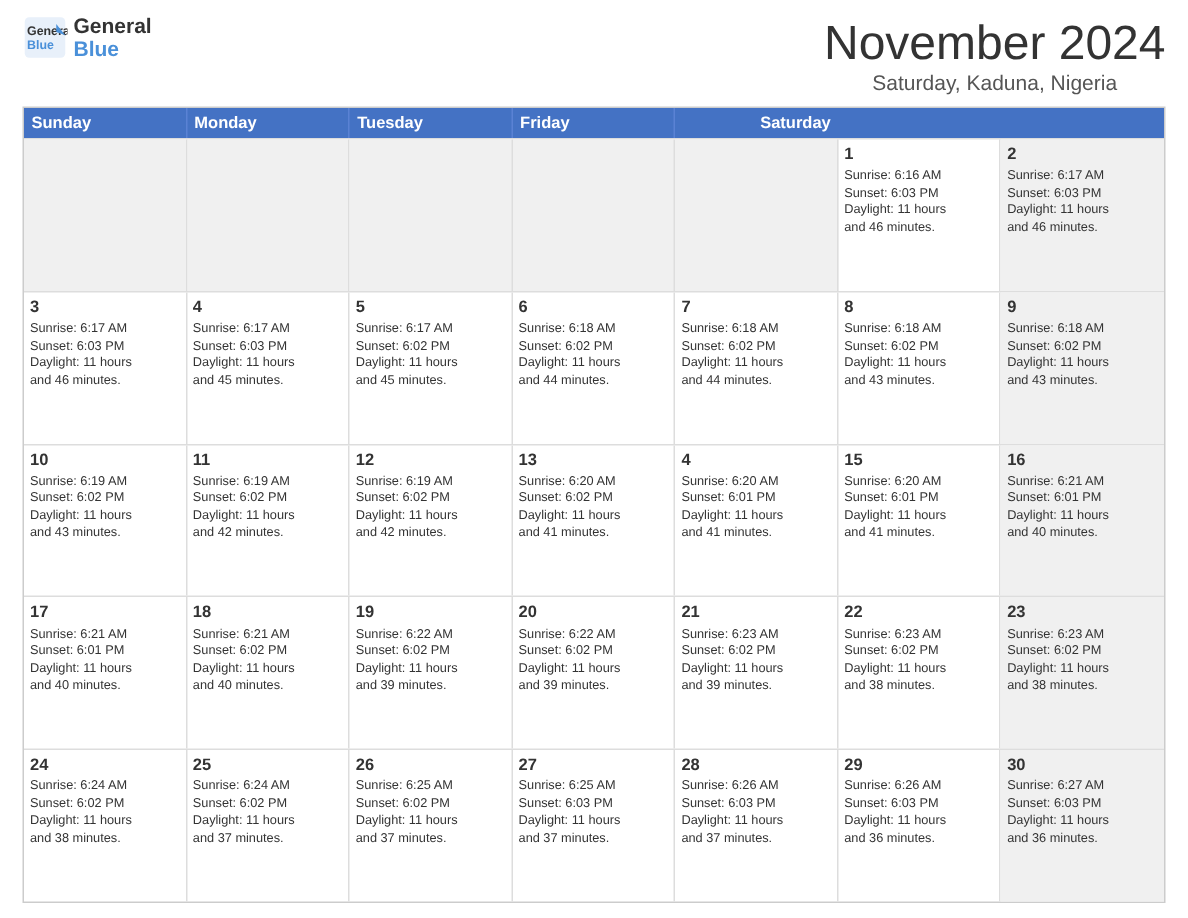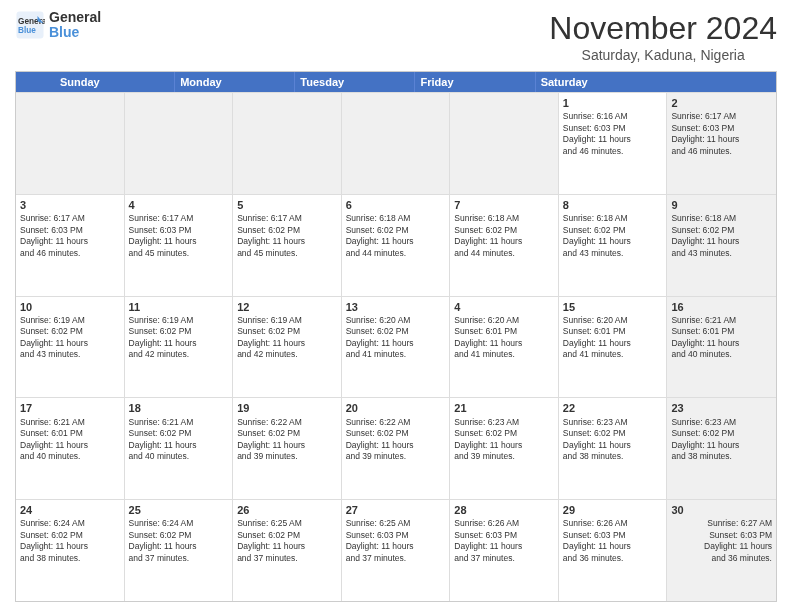--- a/index.html
+++ b/index.html
@@ -51,33 +51,32 @@
       color: #555;
     }
     .calendar {
       flex: 1;
       display: flex;
       flex-direction: column;
       border: 1px solid #ccc;
     }
     .cal-header {
       display: grid;
-      grid-template-columns: repeat(6, 1fr);
+      grid-template-columns: repeat(7, 1fr);
       background: #4472c4;
-      padding-left: 39px;
     }
     .cal-header-cell {
       color: #fff;
       font-size: 11px;
       font-weight: bold;
       padding: 4px 5px;
       border-right: 1px solid #5a82d4;
       text-align: left;
     }
-    .cal-header-cell:last-child { border-right: none; }
+    .cal-header-cell:last-child { border-right: none; text-align: right; }
     .cal-body {
       flex: 1;
       display: flex;
       flex-direction: column;
     }
     .cal-row {
       display: grid;
       grid-template-columns: repeat(7, 1fr);
       flex: 1;
       border-top: 1px solid #ddd;
@@ -351,21 +350,21 @@
           </div>
           <div class="cal-cell">
             <span class="day-number">29</span>
             <div class="day-info" style="white-space: pre-line;">Sunrise: 6:26 AM
 Sunset: 6:03 PM
 Daylight: 11 hours
 and 36 minutes.</div>
           </div>
           <div class="cal-cell shaded">
             <span class="day-number">30</span>
-            <div class="day-info" style="white-space: pre-line; text-align: right;">Sunrise: 6:27 AM
+            <div class="day-info" style="white-space: pre-line;">Sunrise: 6:27 AM
 Sunset: 6:03 PM
 Daylight: 11 hours
 and 36 minutes.</div>
           </div>
         </div>
       </div>
   </div>
 </div>
 
 </body></html>

